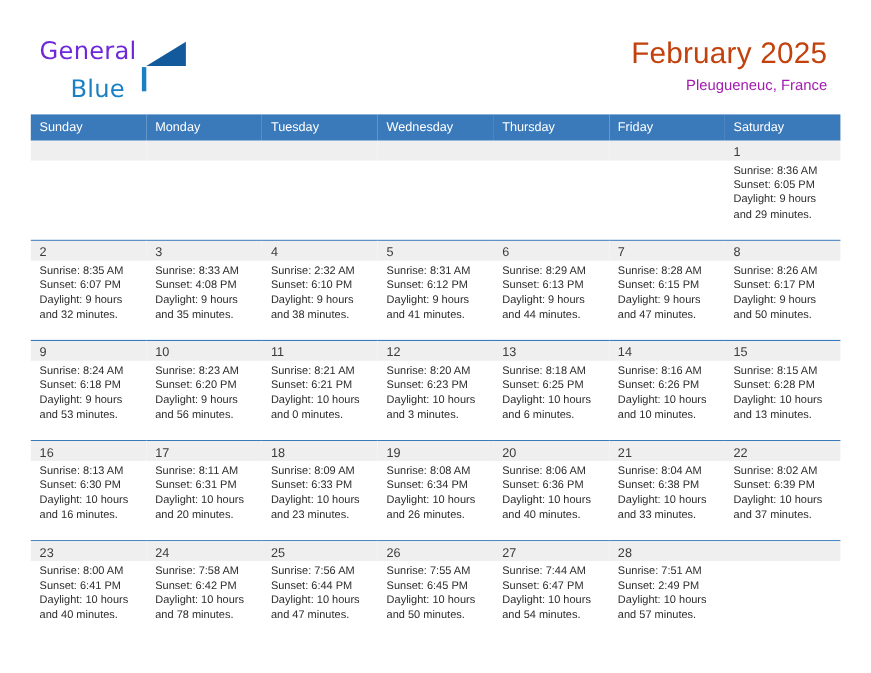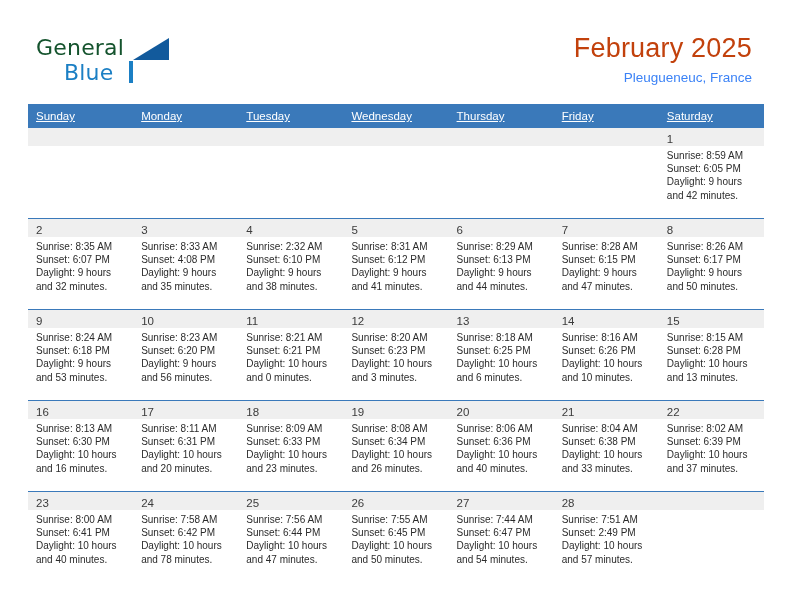--- a/index.html
+++ b/index.html
@@ -38,28 +38,28 @@
     left: 36px;
     top: 36px;
     width: 210px;
     height: 56px;
   }
   .brand-top {
     display: block;
     font-size: 22px;
     line-height: 24px;
     letter-spacing: 0.2px;
-    color: #14532d;
+    color: #6d28d9;
     font-family: "DejaVu Sans", sans-serif;
     font-weight: 400;
   }
   .brand-bottom {
     display: block;
     margin-left: 28px;
-    margin-top: 1px;
+    margin-top: 10px;
     font-size: 22px;
     line-height: 24px;
     letter-spacing: 0.2px;
     color: #1b7fc4;
     font-family: "DejaVu Sans", sans-serif;
     font-weight: 400;
   }
   .brand-triangle {
     position: absolute;
     left: 97px;
@@ -88,21 +88,21 @@
     font-size: 27px;
     line-height: 32px;
     color: #c2410c;
     font-weight: 400;
     letter-spacing: 0.2px;
   }
   .cal-subtitle {
     margin-top: 6px;
     font-size: 13.5px;
     line-height: 16px;
-    color: #3b82f6;
+    color: #a21caf;
     font-weight: 400;
   }
 
   
   .calendar {
     position: absolute;
     left: 28px;
     top: 104px;
     width: 736px;
     border-collapse: collapse;
@@ -111,21 +111,20 @@
   .calendar th {
     background: #3a79ba;
     color: #ffffff;
     font-size: 11.5px;
     font-weight: 400;
     text-align: left;
     padding: 6px 0 6px 8px;
     height: 20px;
     box-sizing: border-box;
     border: none;
-    text-decoration: underline;
   }
   .calendar td {
     vertical-align: top;
     padding: 0;
     height: 90px;
     border-top: 1px solid #3a79ba;
     background: #ffffff;
   }
   .calendar tr.week-row:first-child td {
     border-top: none;
@@ -222,24 +221,24 @@
           </td>
           <td>
             <div class="daycell empty">
               <div class="daynum-strip"><span class="daynum"></span></div>
             </div>
           </td>
           <td>
             <div class="daycell">
               <div class="daynum-strip"><span class="daynum">1</span></div>
               <div class="info">
-                <div class="info-line">Sunrise: 8:59 AM</div>
+                <div class="info-line">Sunrise: 8:36 AM</div>
                 <div class="info-line">Sunset: 6:05 PM</div>
                 <div class="info-line">Daylight: 9 hours</div>
-                <div class="info-line">and 42 minutes.</div>
+                <div class="info-line">and 29 minutes.</div>
               </div>
             </div>
           </td>
         </tr>
         <tr class="week-row">
           <td>
             <div class="daycell">
               <div class="daynum-strip"><span class="daynum">2</span></div>
               <div class="info">
                 <div class="info-line">Sunrise: 8:35 AM</div>

